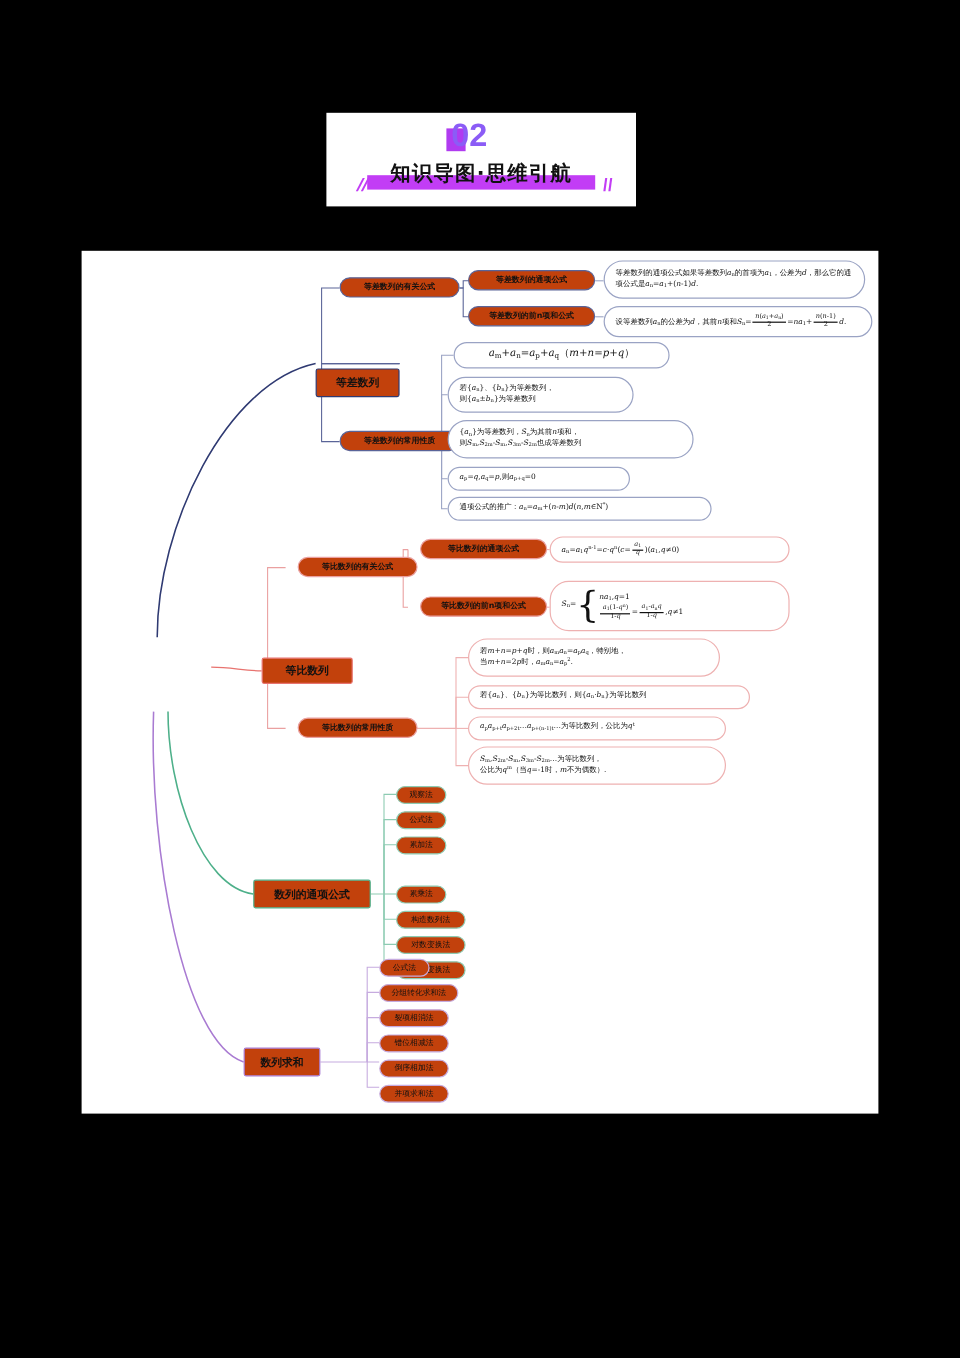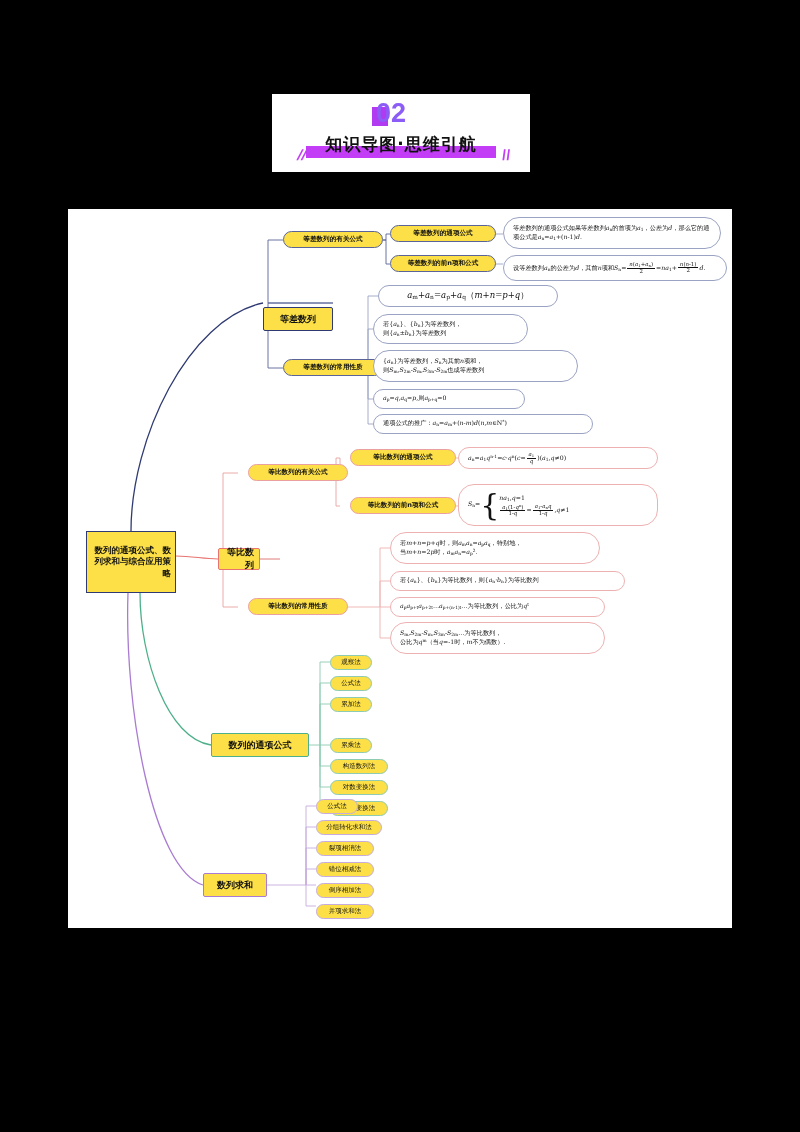--- a/index.html
+++ b/index.html
@@ -15,29 +15,29 @@
   #header-title{position:absolute;left:0;top:3px;width:258px;text-align:center;font-size:17px;font-weight:700;color:#111;letter-spacing:1px;font-family:"DejaVu Sans",sans-serif;}
   .slash{position:absolute;top:16px;font-size:15px;font-weight:700;color:#c23df5;transform:skewX(-18deg);}
   #slash-left{left:26px;}
   #slash-right{left:230px;}
 
   
   #content-sheet{position:absolute;left:68px;top:209px;width:664px;height:719px;background:#fff;}
   #map-svg{position:absolute;left:0;top:0;width:664px;height:719px;}
 
   
-  .node{position:absolute;box-sizing:border-box;display:flex;align-items:center;justify-content:center;text-align:right;background:#fde047;font-family:"DejaVu Sans","Liberation Sans",sans-serif;color:#111;}
+  .node{position:absolute;box-sizing:border-box;display:flex;align-items:center;justify-content:center;text-align:left;background:#c2410c;font-family:"DejaVu Sans","Liberation Sans",sans-serif;color:#111;}
 
   
   #root-node{left:18px;top:322px;width:90px;height:62px;border:1.4px solid #2f3a72;font-size:8.5px;font-weight:700;line-height:1.35;padding:2px 4px;}
 
   
   .l1{border-width:1.3px;border-style:solid;border-radius:2px;font-size:9px;font-weight:700;padding:2px 5px;}
   #node-arith{left:195px;top:98px;width:70px;height:24px;border-color:#2f3a72;}
-  #node-geo{left:150px;top:339px;width:42px;height:22px;border-color:#e8736f;}
+  #node-geo{left:150px;top:339px;width:76px;height:22px;border-color:#e8736f;}
   #node-general{left:143px;top:524px;width:98px;height:24px;border-color:#4eb08a;}
   #node-sum{left:135px;top:664px;width:64px;height:24px;border-color:#a97bd2;}
 
   
   .pill{border-width:1px;border-style:solid;border-radius:14px;font-size:6.6px;font-weight:700;padding:1px 6px;line-height:1.25;}
   .pill-navy{border-color:#5a6498;}
   .pill-red{border-color:#eaa0a0;margin-left:10px;}
 
   #p-arith-formula{left:215px;top:22px;width:100px;height:17px;}
   #p-arith-prop{left:215px;top:150px;width:100px;height:17px;}
@@ -144,21 +144,20 @@
     <path d="M252,536 L252,599 L262,599" fill="none" stroke="#8dcbb2" stroke-width="0.9"></path>
 
     <path d="M199,676 L238,676 L238,597 L248,597" fill="none" stroke="#c6abdf" stroke-width="0.9"></path>
     <path d="M238,676 L238,618 L248,618" fill="none" stroke="#c6abdf" stroke-width="0.9"></path>
     <path d="M238,676 L238,639 L248,639" fill="none" stroke="#c6abdf" stroke-width="0.9"></path>
     <path d="M238,676 L248,676" fill="none" stroke="#c6abdf" stroke-width="0.9"></path>
     <path d="M238,676 L238,697 L248,697" fill="none" stroke="#c6abdf" stroke-width="0.9"></path>
     <path d="M238,676 L238,660 L248,660" fill="none" stroke="#c6abdf" stroke-width="0.9"></path>
   </svg>
 
-  <div class="node" id="root-node">数列的通项公式、数列求和与综合应用策略</div>
 
   <div class="node l1" id="node-arith">等差数列</div>
   <div class="node l1" id="node-geo">等比数列</div>
   <div class="node l1" id="node-general">数列的通项公式</div>
   <div class="node l1" id="node-sum">数列求和</div>
 
   <div class="node pill pill-navy" id="p-arith-formula">等差数列的有关公式</div>
   <div class="node pill pill-navy" id="p-arith-prop">等差数列的常用性质</div>
   <div class="node pill pill-red" id="p-geo-formula">等比数列的有关公式</div>
   <div class="node pill pill-red" id="p-geo-prop">等比数列的常用性质</div>

